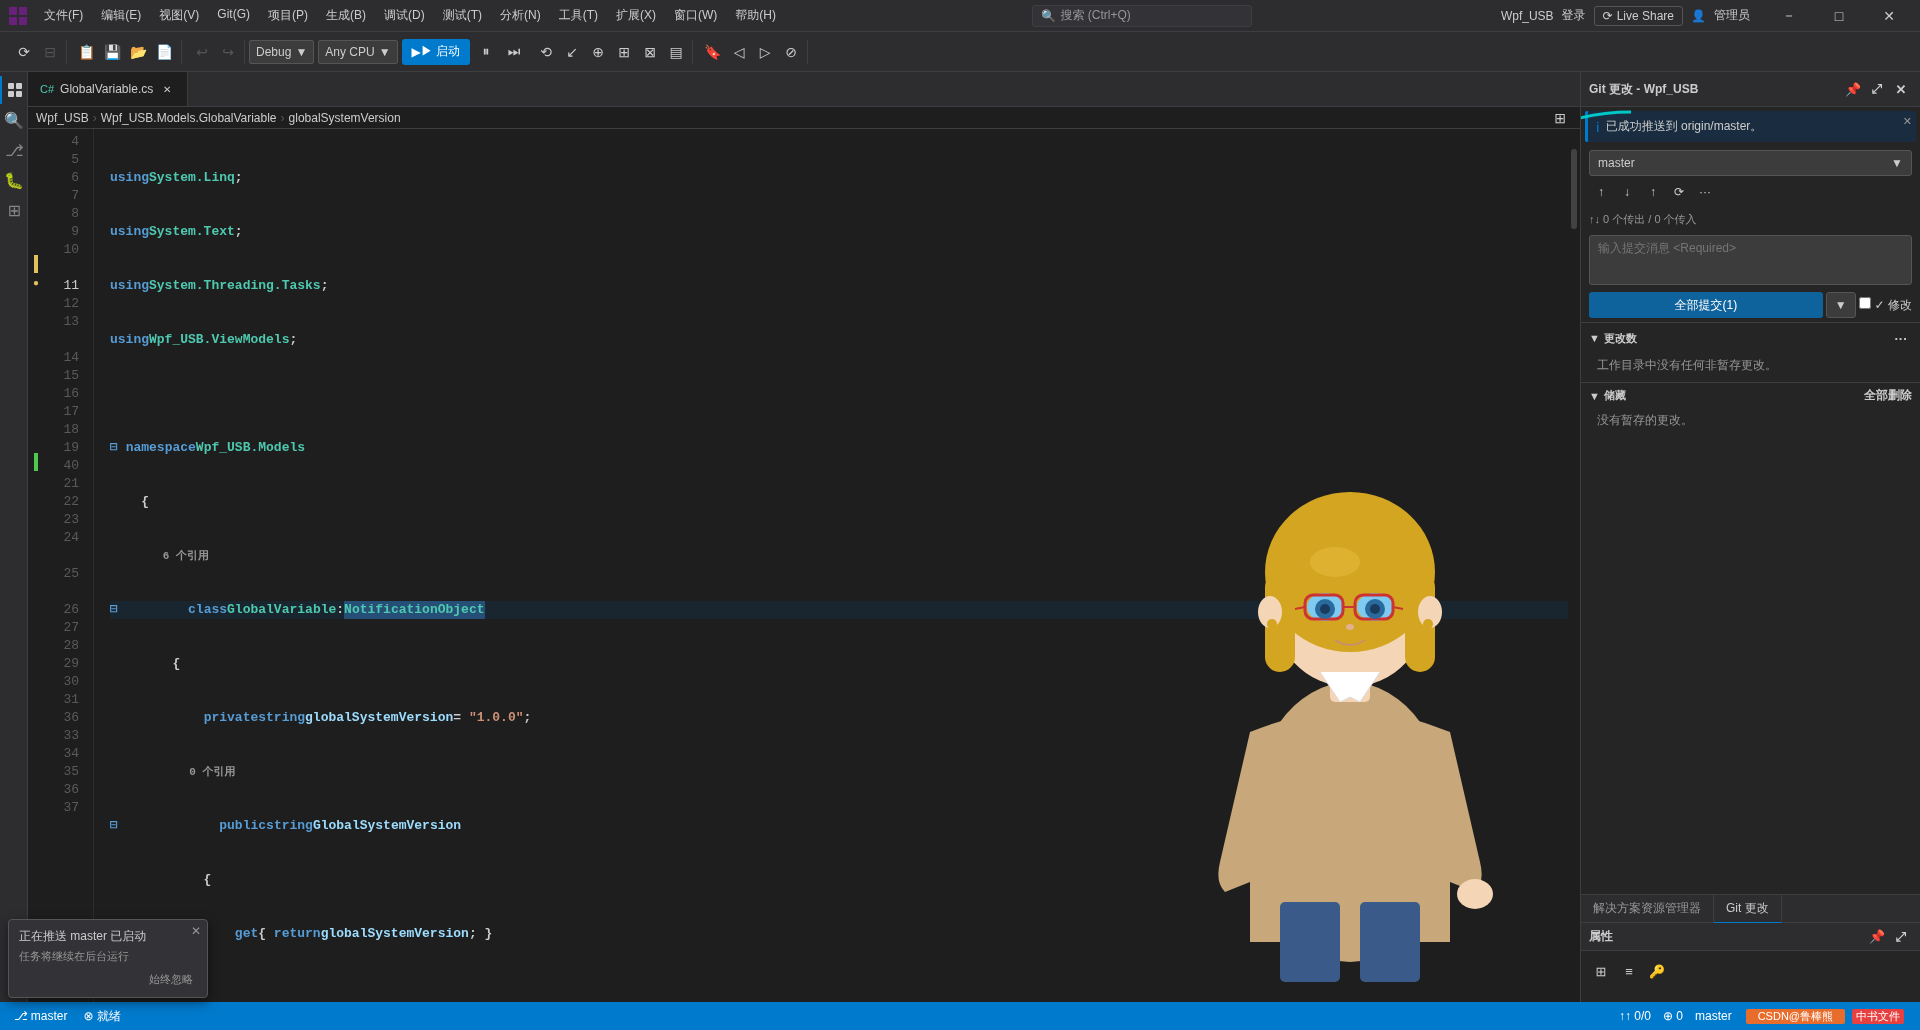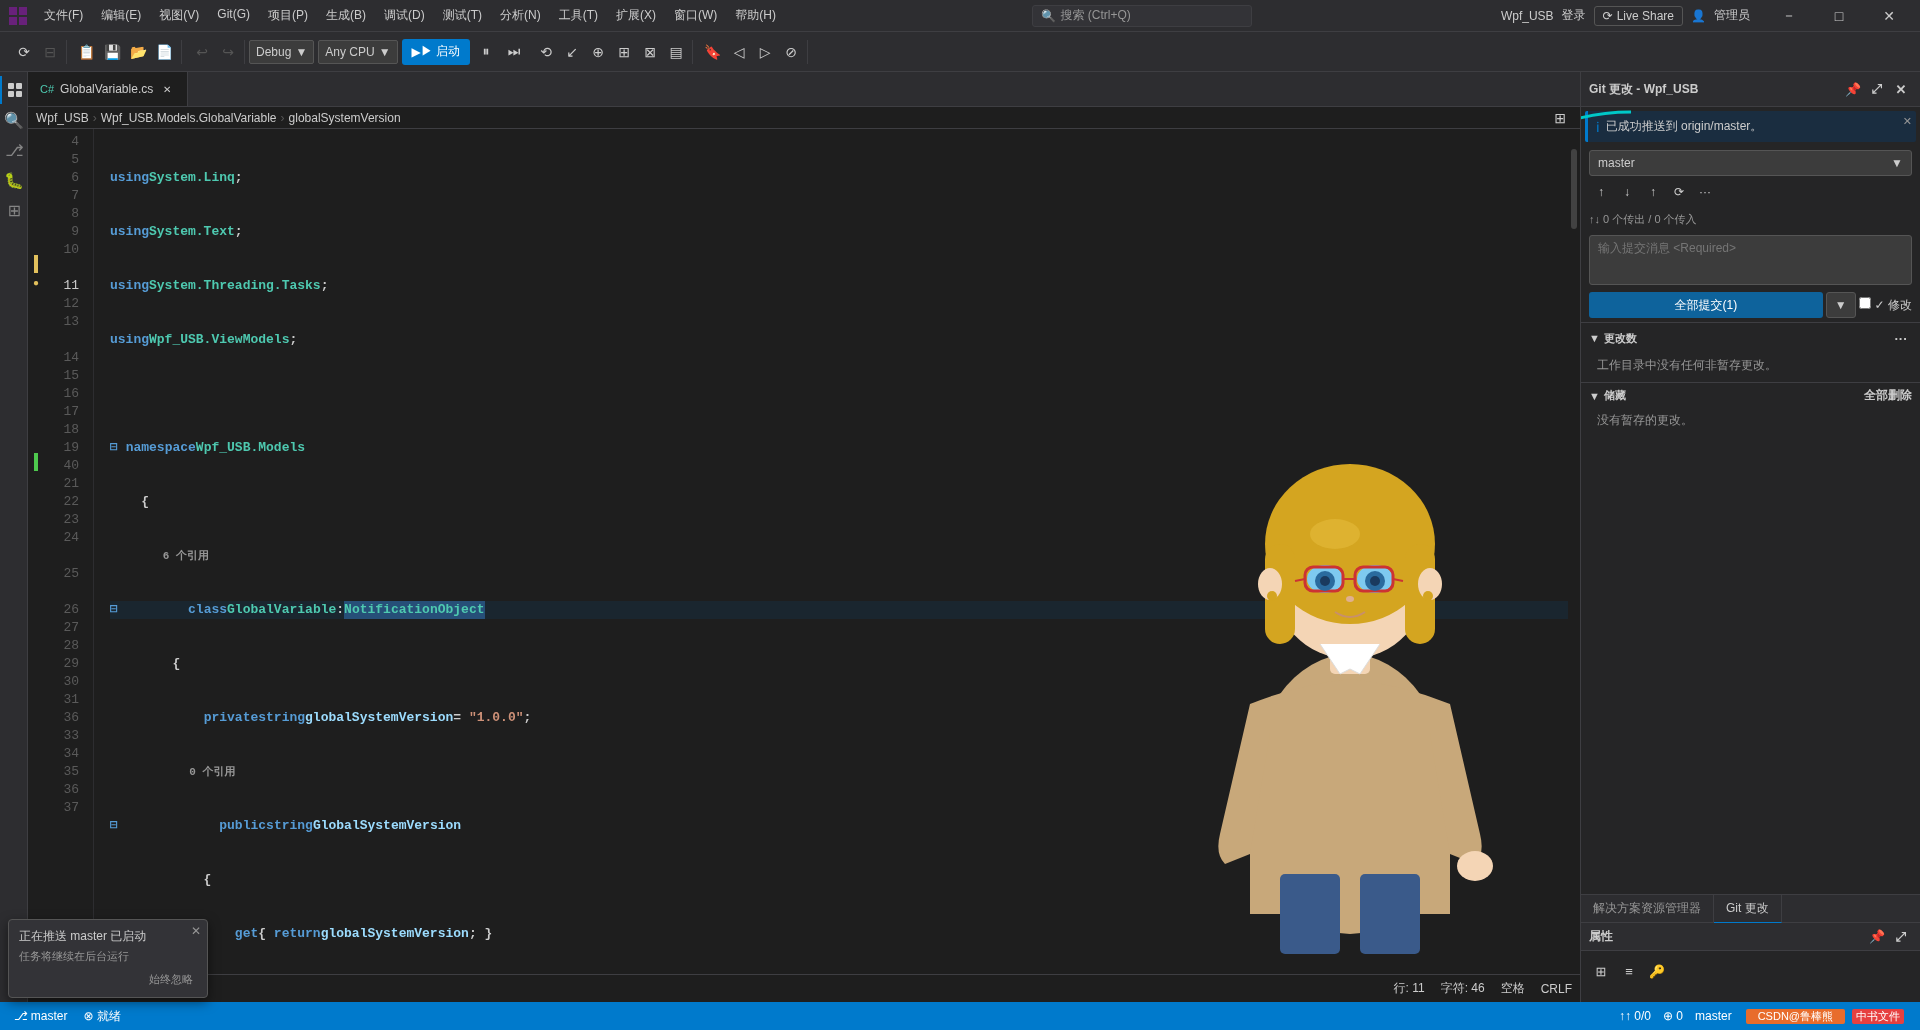--- a/index.html
+++ b/index.html
@@ -972,29 +972,20 @@
           <rect x="120" y="500" width="60" height="80" fill="#3a5a8a" rx="5"></rect>
           <rect x="200" y="500" width="60" height="80" fill="#3a5a8a" rx="5"></rect>
 
           <ellipse cx="315" cy="492" rx="18" ry="15" fill="#f4d5b5"></ellipse>
 
           <ellipse cx="175" cy="160" rx="25" ry="15" fill="#e8c040" opacity="0.5"></ellipse>
         </svg>
       </div>
     </div>
 
-    <div style="height:28px; background:#1e1e1e; display:flex; align-items:center; padding:0 8px; font-size:12px; color:#cccccc; border-top:1px solid #3e3e42; gap:16px;">
-      <span>⊗ 0  ⚠ 0</span>
-      <div style="margin-left:auto;display:flex;gap:16px;align-items:center;">
-        <span>行: 11</span>
-        <span>字符: 46</span>
-        <span>空格</span>
-        <span>CRLF</span>
-      </div>
-    </div>
   </div>
 
   <div class="git-panel">
     <div class="git-panel-header">
       <span>Git 更改 - Wpf_USB</span>
       <div class="panel-icons">
         <div class="panel-icon-btn">📌</div>
         <div class="panel-icon-btn">⤢</div>
         <div class="panel-icon-btn">✕</div>
       </div>

